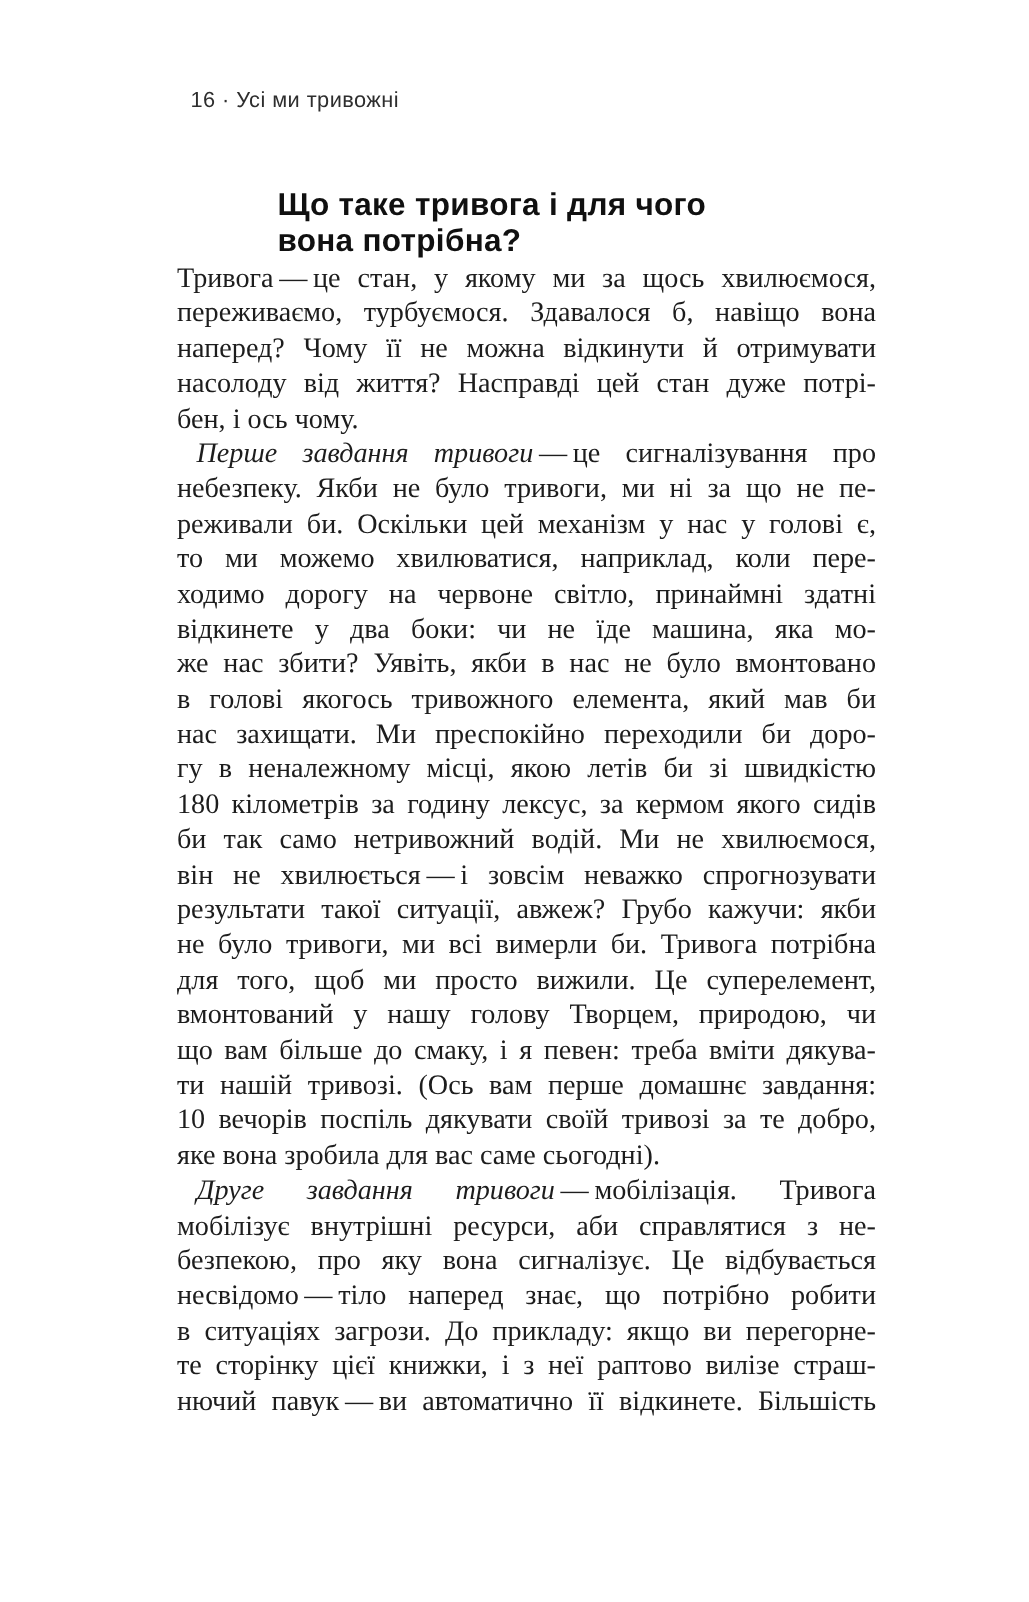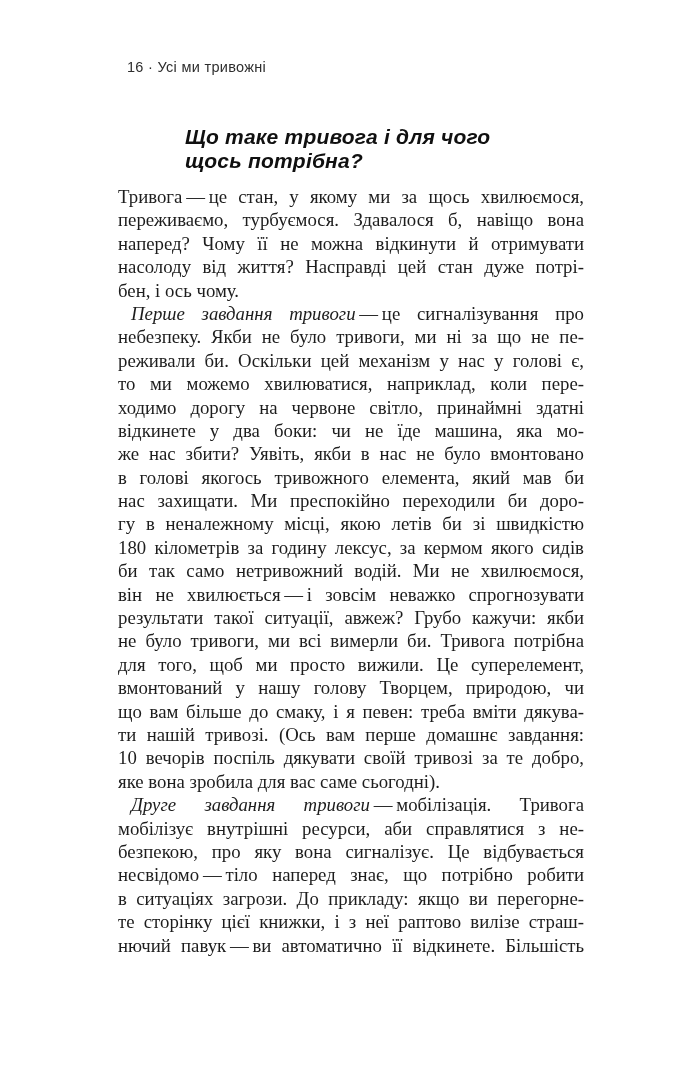--- a/index.html
+++ b/index.html
@@ -24,31 +24,30 @@
     letter-spacing: 0.3px;
     color: #2e2e2e;
   }
   .heading {
     position: absolute;
     left: 185px;
     top: 125px;
     margin: 0;
     font-family: "Liberation Sans", "DejaVu Sans", sans-serif;
     font-weight: bold;
-    font-style: italic;
     font-size: 21px;
     line-height: 24px;
     letter-spacing: 0.2px;
     color: #101010;
   }
   .heading .hl { display: block; }
   .body-text {
     position: absolute;
     left: 118px;
-    top: 185px;
+    top: 174px;
     width: 466px;
     font-family: "Liberation Serif", "DejaVu Serif", serif;
     font-size: 18.8px;
     line-height: 23.4px;
     color: #1d1d1d;
   }
   .line {
     height: 23.4px;
     text-align: justify;
     text-align-last: justify;
@@ -64,21 +63,21 @@
 </head>
 <body>
 
 <div class="page">
   <div class="running-header">
     <span>16 · Усі ми тривожні</span>
   </div>
 
   <h1 class="heading">
     <span class="hl">Що таке тривога і для чого</span>
-    <span class="hl">щось потрібна?</span>
+    <span class="hl">вона потрібна?</span>
   </h1>
 
   <div class="body-text">
       <div class="line"><span>Тривога — це стан, у якому ми за щось хвилюємося,</span></div>
       <div class="line"><span>переживаємо, турбуємося. Здавалося б, навіщо вона</span></div>
       <div class="line"><span>наперед? Чому її не можна відкинути й отримувати</span></div>
       <div class="line"><span>насолоду від життя? Насправді цей стан дуже потрі-</span></div>
       <div class="line para-end"><span>бен, і ось чому.</span></div>
       <div class="line indent"><span class="em">Перше завдання тривоги</span><span> — це сигналізування про</span></div>
       <div class="line"><span>небезпеку. Якби не було тривоги, ми ні за що не пе-</span></div>

